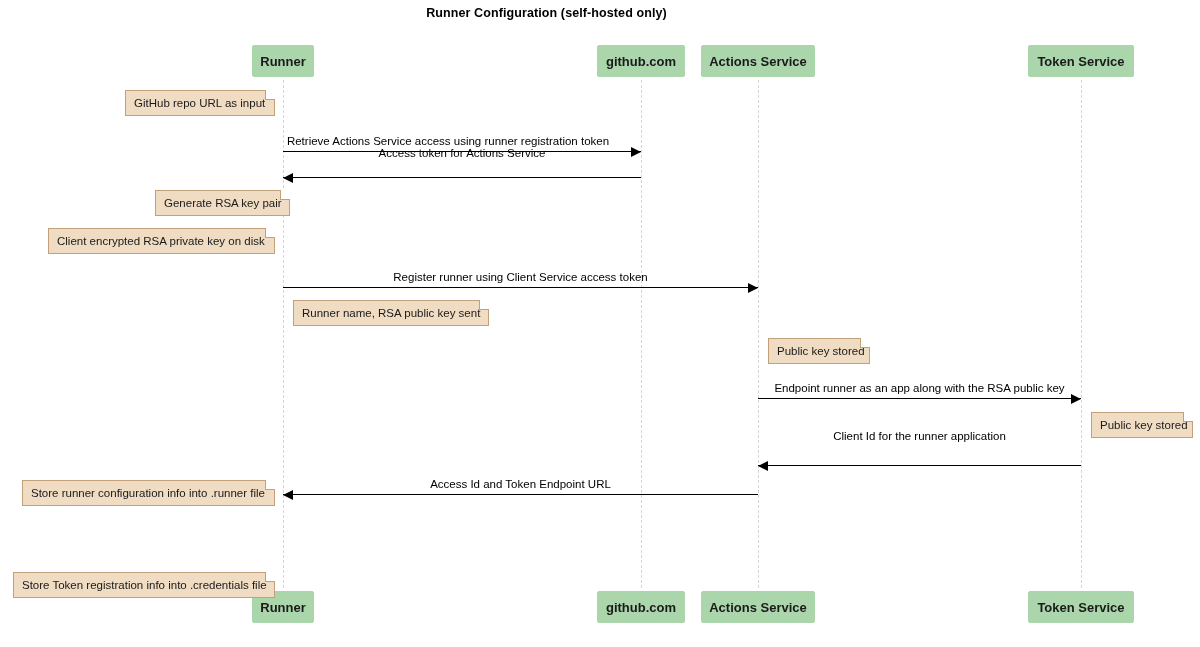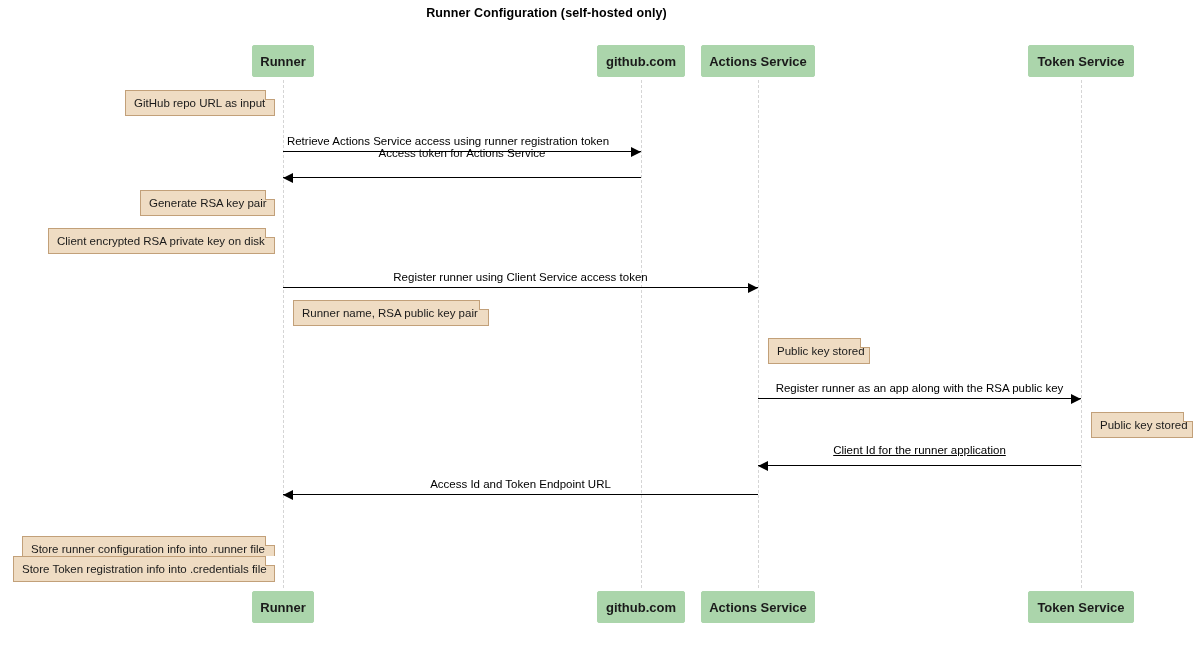--- a/index.html
+++ b/index.html
@@ -132,32 +132,32 @@
       <div class="arrowhead right" style="top: 147px; left: 631px;"></div>
       <div class="msg-label" style="left: 448px; top: 135px;">Retrieve Actions Service access using runner registration token</div>
       <div class="msg-line" style="left: 283px; top: 177px; width: 358px;"></div>
       <div class="arrowhead left" style="top: 173px; left: 283px;"></div>
       <div class="msg-label" style="left: 462px; top: 147px;">Access token for Actions Service</div>
       <div class="msg-line" style="left: 283px; top: 287px; width: 475px;"></div>
       <div class="arrowhead right" style="top: 283px; left: 748px;"></div>
       <div class="msg-label" style="left: 520.5px; top: 271px;">Register runner using Client Service access token</div>
       <div class="msg-line" style="left: 758px; top: 398px; width: 323px;"></div>
       <div class="arrowhead right" style="top: 394px; left: 1071px;"></div>
-      <div class="msg-label" style="left: 919.5px; top: 382px;">Register runner as an app along with the RSA public key</div>
+      <div class="msg-label" style="left: 919.5px; top: 382px;">Endpoint runner as an app along with the RSA public key</div>
       <div class="msg-line" style="left: 758px; top: 465px; width: 323px;"></div>
       <div class="arrowhead left" style="top: 461px; left: 758px;"></div>
-      <div class="msg-label" style="left: 919.5px; top: 444px; text-decoration: underline;">Client Id for the runner application</div>
+      <div class="msg-label" style="left: 919.5px; top: 430px;">Client Id for the runner application</div>
       <div class="msg-line" style="left: 283px; top: 494px; width: 475px;"></div>
       <div class="arrowhead left" style="top: 490px; left: 283px;"></div>
       <div class="msg-label" style="left: 520.5px; top: 478px;">Access Id and Token Endpoint URL</div>
     </div>
   <div id="notes-layer">
       <div class="note" style="left: 125px; top: 90px; width: 150px;"><span>GitHub repo URL as input</span><span class="fold"></span></div>
-      <div class="note" style="left: 140px; top: 190px; width: 135px;"><span>Generate RSA key pair</span><span class="fold"></span></div>
+      <div class="note" style="left: 155px; top: 190px; width: 135px;"><span>Generate RSA key pair</span><span class="fold"></span></div>
       <div class="note" style="left: 48px; top: 228px; width: 227px;"><span>Client encrypted RSA private key on disk</span><span class="fold"></span></div>
-      <div class="note" style="left: 293px; top: 300px; width: 196px;"><span>Runner name, RSA public key pair</span><span class="fold"></span></div>
+      <div class="note" style="left: 293px; top: 300px; width: 196px;"><span>Runner name, RSA public key sent</span><span class="fold"></span></div>
       <div class="note" style="left: 768px; top: 338px; width: 102px;"><span>Public key stored</span><span class="fold"></span></div>
       <div class="note" style="left: 1091px; top: 412px; width: 102px;"><span>Public key stored</span><span class="fold"></span></div>
-      <div class="note" style="left: 22px; top: 536px; width: 253px;"><span>Store runner configuration info into .runner file</span><span class="fold"></span></div>
-      <div class="note" style="left: 13px; top: 556px; width: 262px;"><span>Store Token registration info into .credentials file</span><span class="fold"></span></div>
+      <div class="note" style="left: 22px; top: 480px; width: 253px;"><span>Store runner configuration info into .runner file</span><span class="fold"></span></div>
+      <div class="note" style="left: 13px; top: 572px; width: 262px;"><span>Store Token registration info into .credentials file</span><span class="fold"></span></div>
     </div>
 
 </div>
 
 </body></html>

